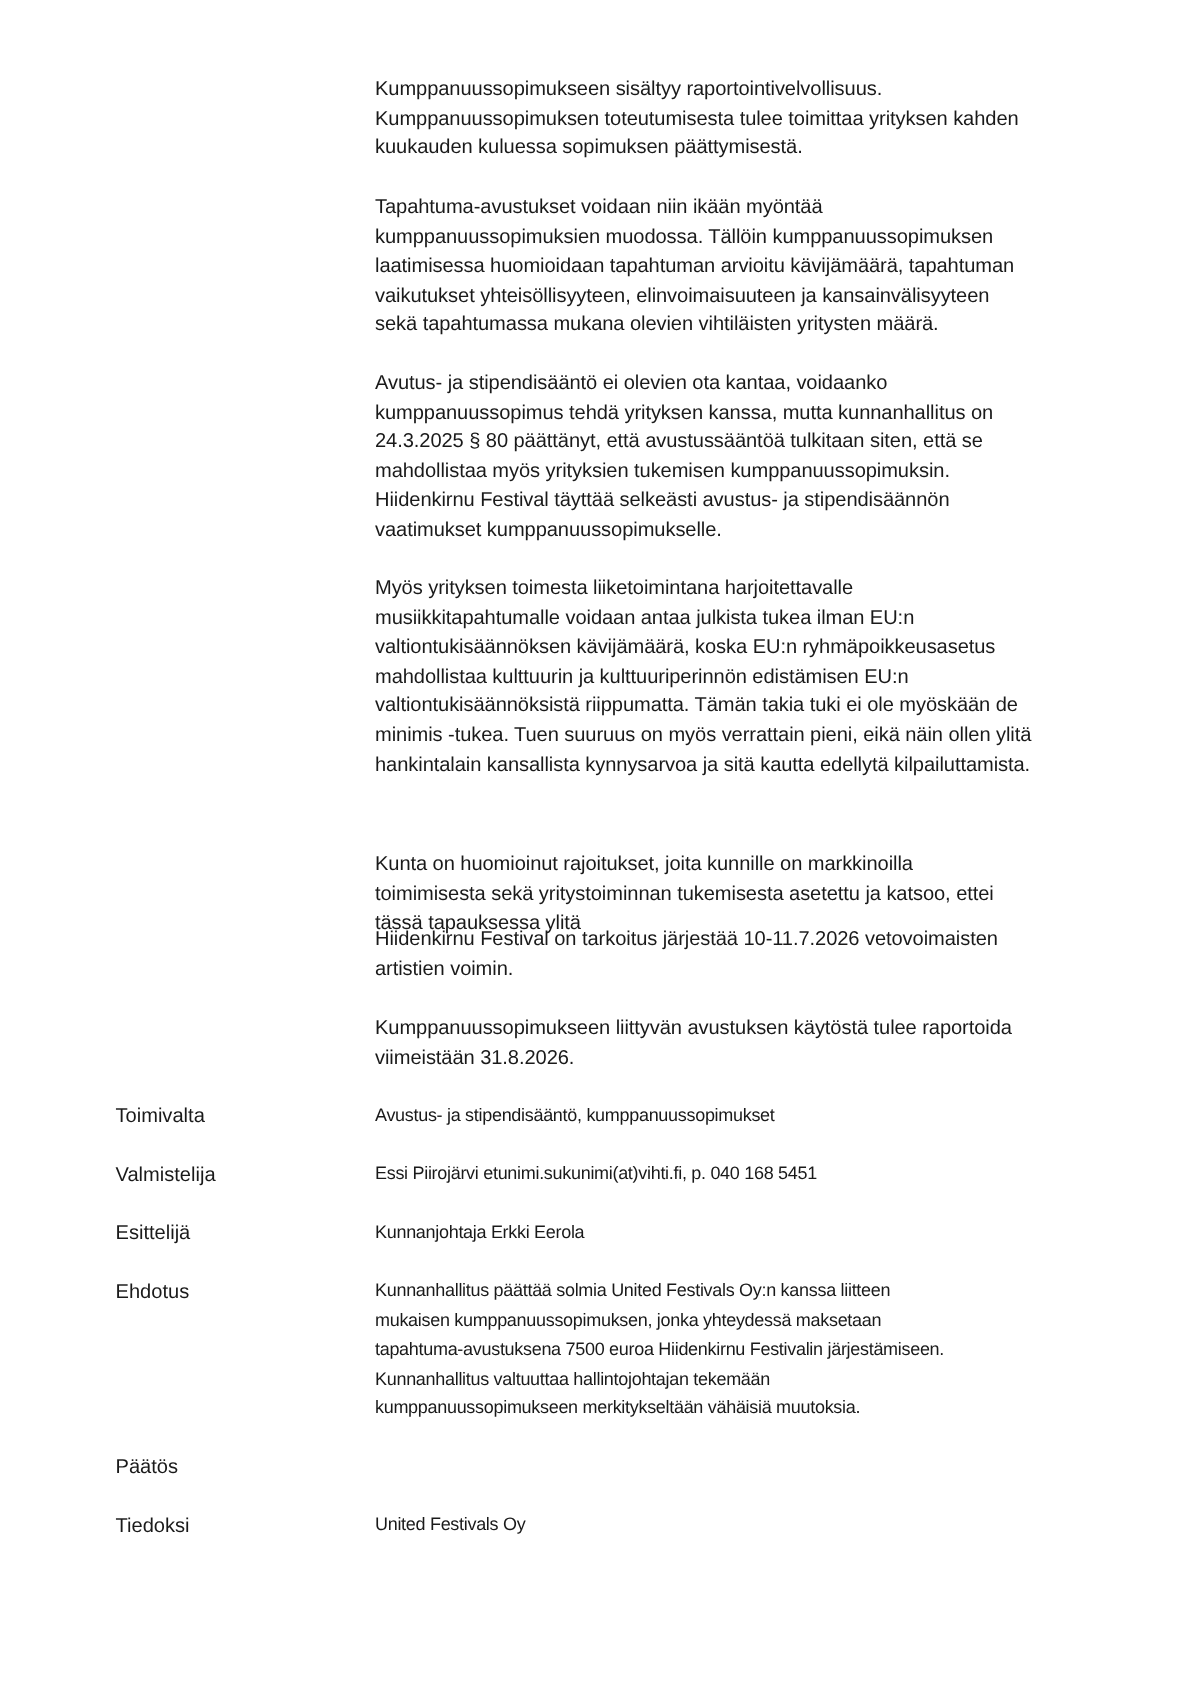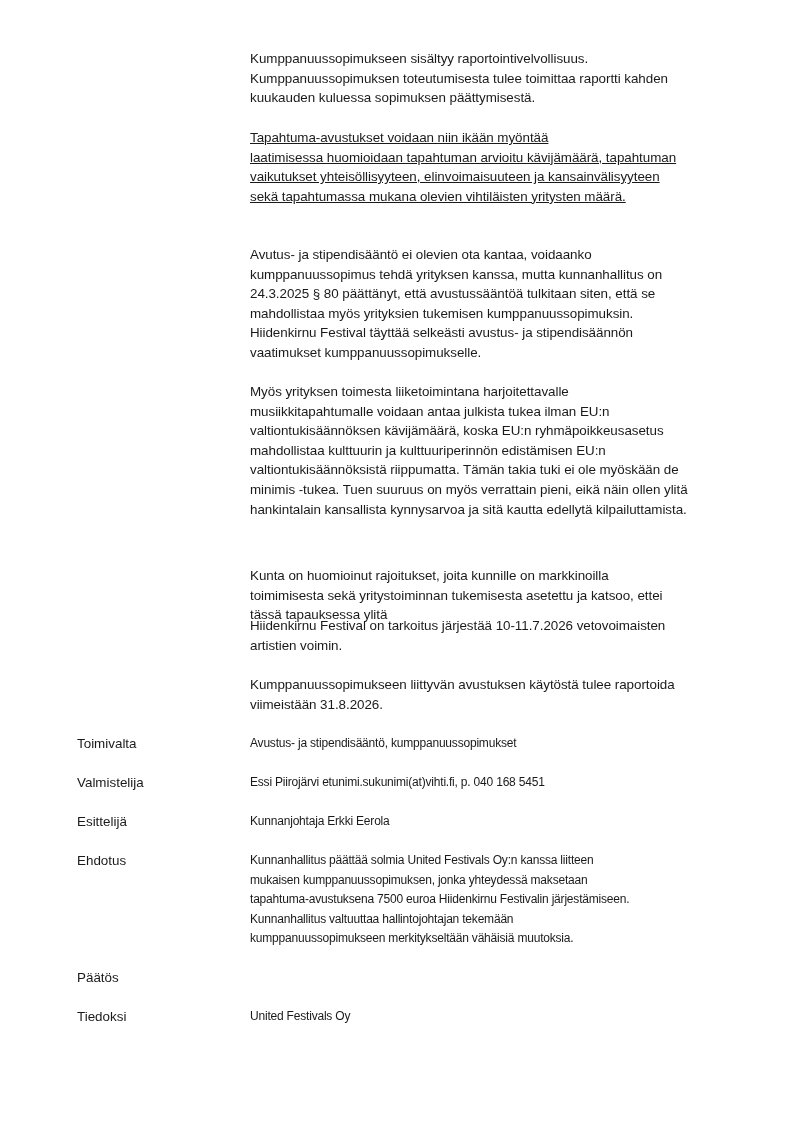--- a/index.html
+++ b/index.html
@@ -60,26 +60,27 @@
       letter-spacing: -0.2px;
     }
   </style>
 </head>
 <body>
 
 <div class="page">
 
   <div class="para" style="top:49px;">
     <span class="line">Kumppanuussopimukseen  sisältyy raportointivelvollisuus.</span>
-    <span class="line">Kumppanuussopimuksen  toteutumisesta tulee toimittaa raportti kahden</span>
+    <span class="line">Kumppanuussopimuksen  toteutumisesta tulee toimittaa yrityksen kahden</span>
     <span class="line">kuukauden  kuluessa sopimuksen päättymisestä.</span>
   </div>
 
-  <div class="para" style="top:128px;text-decoration:underline;">
+  <div class="para" style="top:128px;">
     <span class="line">Tapahtuma-avustukset voidaan niin ikään myöntää</span>
+    <span class="line">kumppanuussopimuksien  muodossa. Tällöin kumppanuussopimuksen</span>
     <span class="line">laatimisessa huomioidaan  tapahtuman arvioitu kävijämäärä, tapahtuman</span>
     <span class="line">vaikutukset yhteisöllisyyteen, elinvoimaisuuteen ja kansainvälisyyteen</span>
     <span class="line">sekä tapahtumassa mukana  olevien vihtiläisten yritysten  määrä.</span>
   </div>
 
   <div class="para" style="top:245px;">
     <span class="line">Avutus-  ja stipendisääntö ei olevien ota kantaa, voidaanko</span>
     <span class="line">kumppanuussopimus  tehdä yrityksen kanssa, mutta  kunnanhallitus on</span>
     <span class="line">24.3.2025 § 80 päättänyt, että avustussääntöä tulkitaan siten, että se</span>
     <span class="line">mahdollistaa myös yrityksien tukemisen kumppanuussopimuksin.</span>

